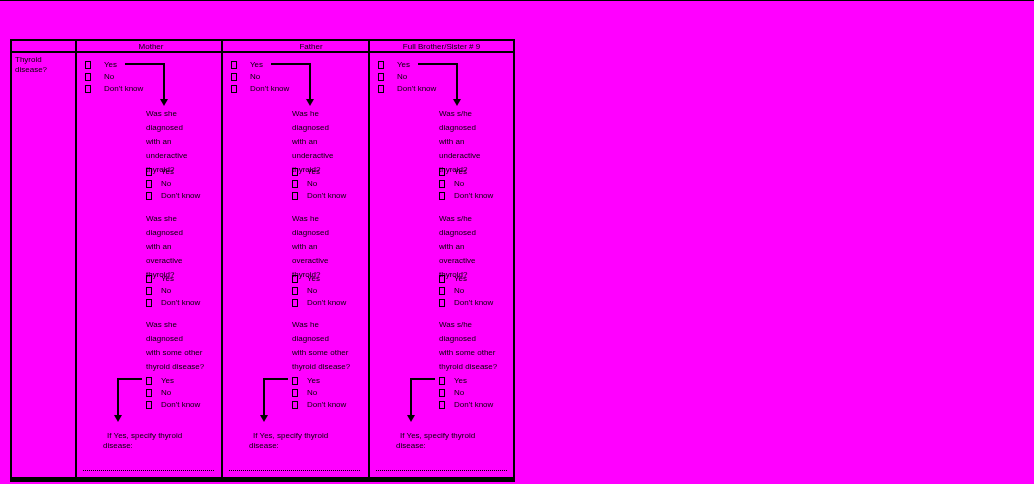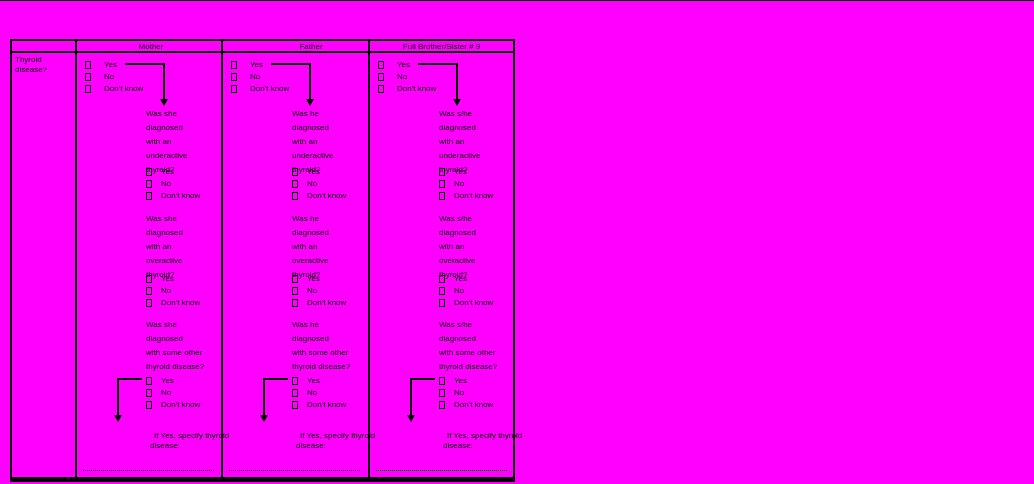--- a/index.html
+++ b/index.html
@@ -34,21 +34,21 @@
   .varrow{position:absolute;top:22px;left:86px;width:2px;height:37px;background:#000;}
   .ahead{position:absolute;top:58px;left:83px;width:0;height:0;
          border-left:4px solid transparent;border-right:4px solid transparent;
          border-top:7px solid #000;}
   .bkt-h{position:absolute;top:337px;left:40px;width:25px;height:2px;background:#000;}
   .bkt-v{position:absolute;top:337px;left:40px;width:2px;height:38px;background:#000;}
   .bkt-head{position:absolute;top:374px;left:37px;width:0;height:0;
             border-left:4px solid transparent;border-right:4px solid transparent;
             border-top:7px solid #000;}
   .specify{position:absolute;top:390px;left:26px;width:104px;font-size:8px;line-height:10px;
-           color:#000;white-space:pre-line;text-indent:4px;margin-left:47px;}
+           color:#000;white-space:pre-line;text-indent:4px;}
   .writeline{position:absolute;top:420px;left:6px;width:131px;height:9px;
              border-bottom:1px dotted #000;}
 </style>
 </head>
 <body>
 
 <div class="canvas">
   <div class="topline"></div>
 
   <div class="qtable">

